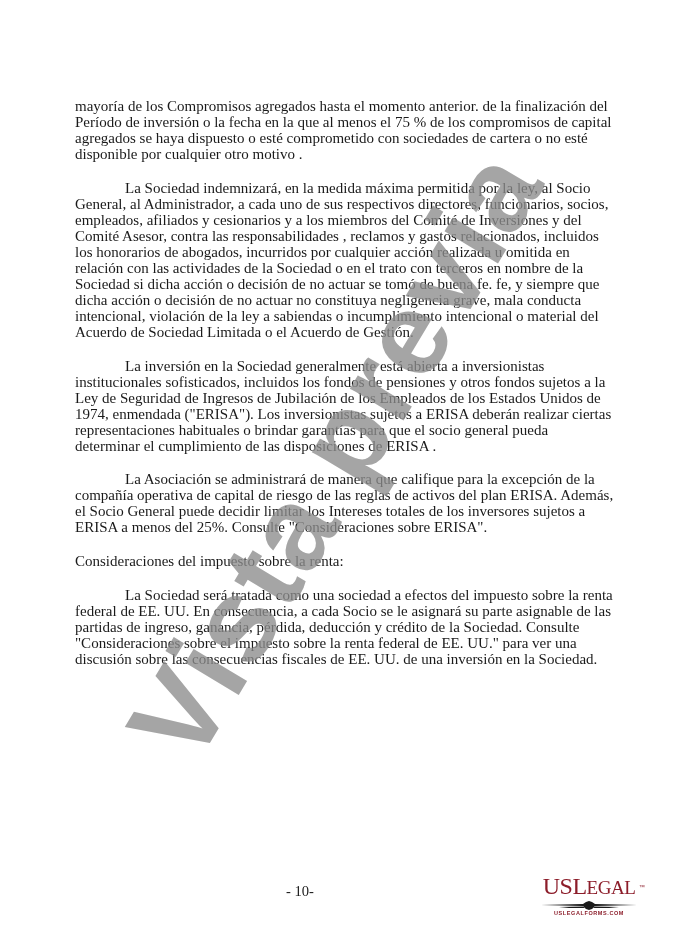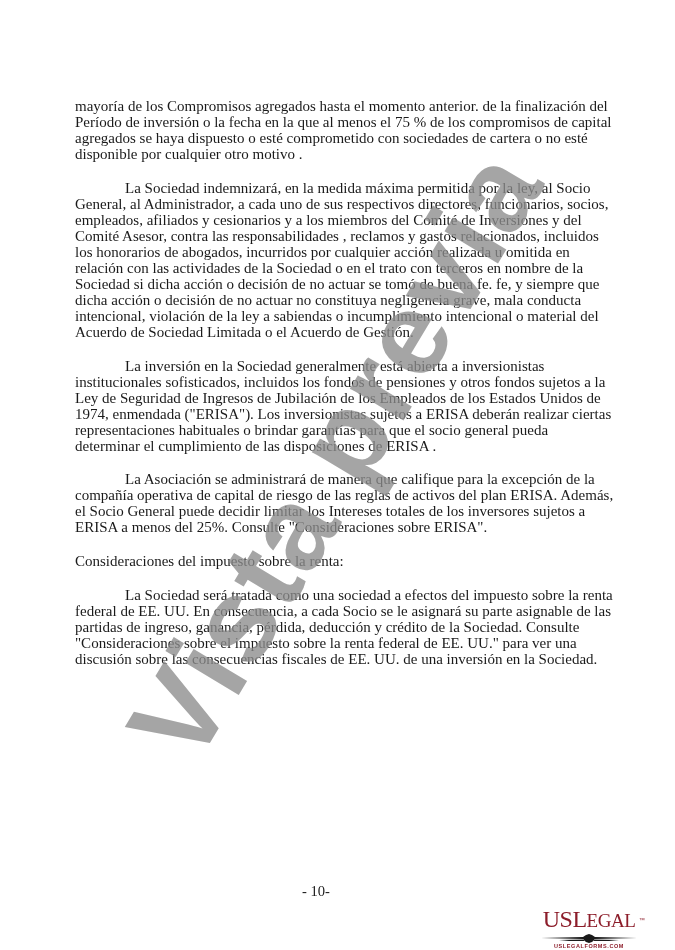--- a/index.html
+++ b/index.html
@@ -49,29 +49,29 @@
       font-weight: bold;
       font-size: 118px;
       letter-spacing: 2px;
       color: rgba(140, 140, 140, 0.78);
       white-space: nowrap;
       z-index: 2;
       pointer-events: none;
     }
     .page-number {
       position: absolute;
-      left: 302px;
+      left: 286px;
       top: 883px;
       font-size: 14.6px;
       z-index: 1;
     }
     .logo {
       position: absolute;
       left: 530px;
-      top: 907px;
+      top: 874px;
       width: 118px;
       height: 44px;
       z-index: 1;
       text-align: center;
     }
     .logo-word {
       font-family: "Liberation Serif", "DejaVu Serif", serif;
       color: #8c1d2a;
       font-size: 24px;
       line-height: 24px;

